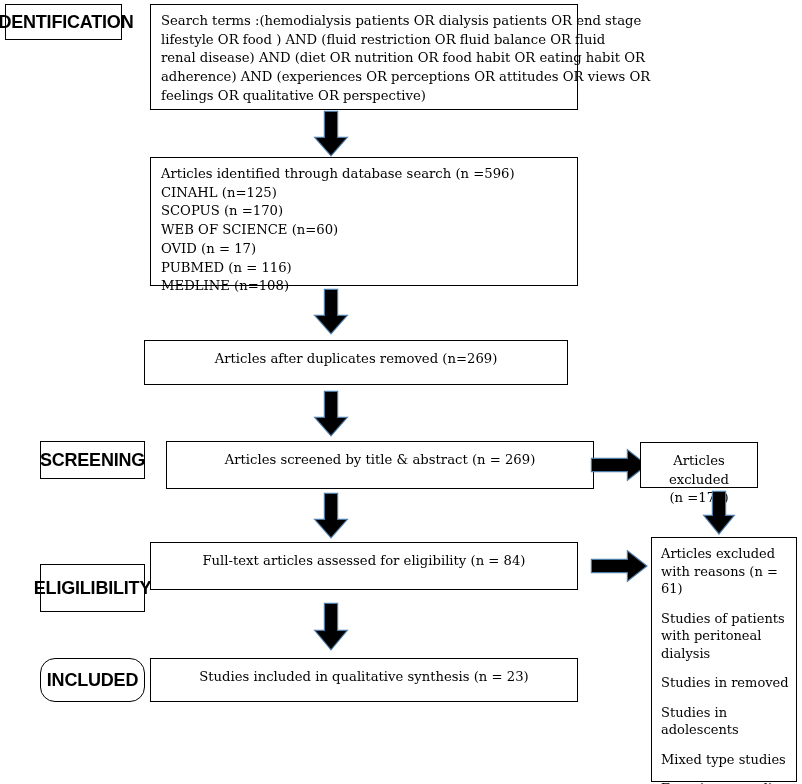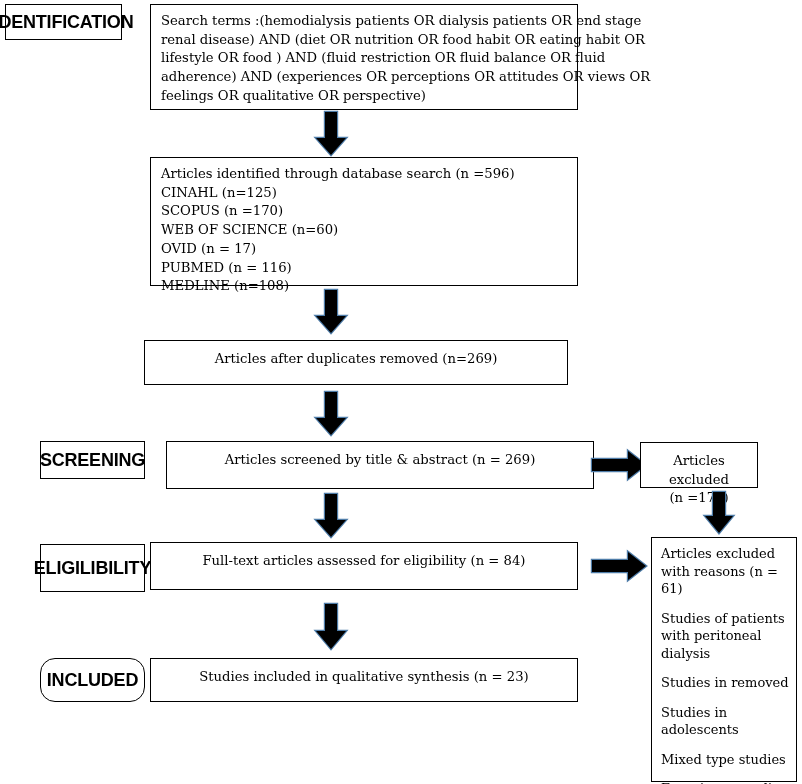--- a/index.html
+++ b/index.html
@@ -85,33 +85,33 @@
 <div id="diagram">
 
   <div class="box stage-label" style="left:5px; top:4px; width:117px; height:36px;">
     <span>IDENTIFICATION</span>
   </div>
 
   <div class="box stage-label" style="left:40px; top:441px; width:105px; height:38px;">
     <span>SCREENING</span>
   </div>
 
-  <div class="box stage-label" style="left:40px; top:544px; width:105px; height:48px;text-align:center;">
+  <div class="box stage-label" style="left:40px; top:564px; width:105px; height:48px;text-align:center;">
     <span>ELIGILIBILITY</span>
   </div>
 
   <div class="box stage-label" style="left:40px; top:658px; width:105px; height:44px;border-radius:15px;">
     <span>INCLUDED</span>
   </div>
 
   <div class="box content-box left-text" style="left:150px; top:4px; width:428px; height:106px;">
     <div class="inner">
       <div class="row-line">Search terms :(hemodialysis patients OR dialysis patients OR end stage</div>
+      <div class="row-line">lifestyle OR food ) AND (fluid restriction OR fluid balance OR fluid</div>
       <div class="row-line">renal disease) AND  (diet OR nutrition OR food habit OR eating habit OR</div>
-      <div class="row-line">lifestyle OR food ) AND (fluid restriction OR fluid balance OR fluid</div>
       <div class="row-line">adherence) AND (experiences OR perceptions OR attitudes OR views OR</div>
       <div class="row-line">feelings OR qualitative OR perspective)</div>
     </div>
   </div>
 
   <div class="arrow" style="left:313px; top:112px;">
     <svg width="36" height="44" viewBox="0 0 36 44">
       <polygon points="12,0 24,0 24,26 33,26 18,43 3,26 12,26" fill="#000000" stroke="#4E7CA8" stroke-width="2.4"></polygon>
       <polygon points="12,0 24,0 24,26 33,26 18,43 3,26 12,26" fill="#000000"></polygon>
     </svg>

